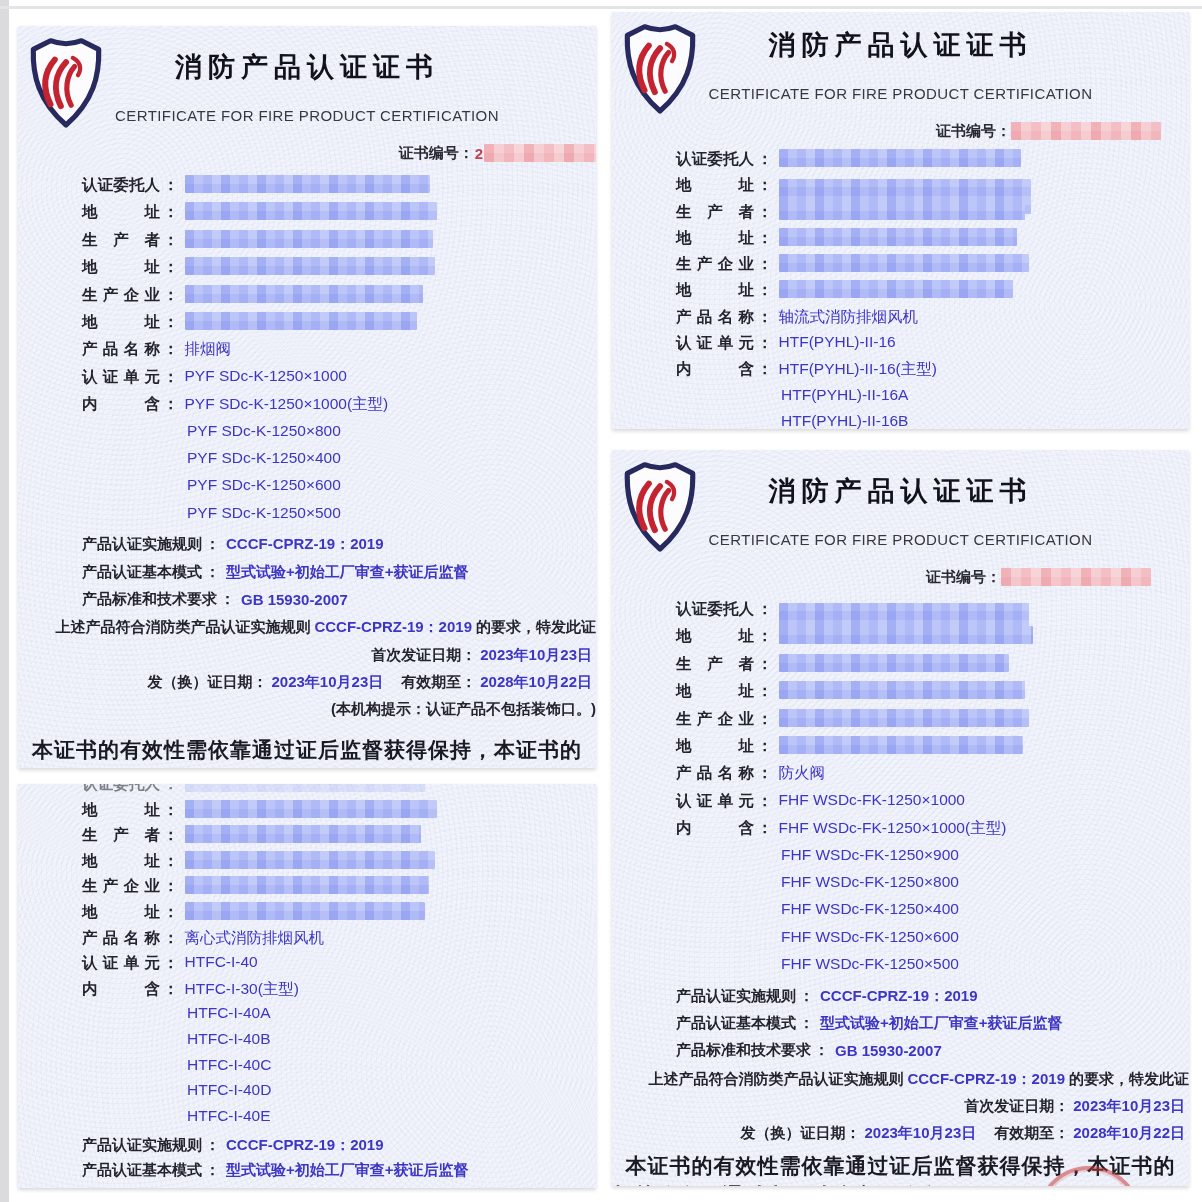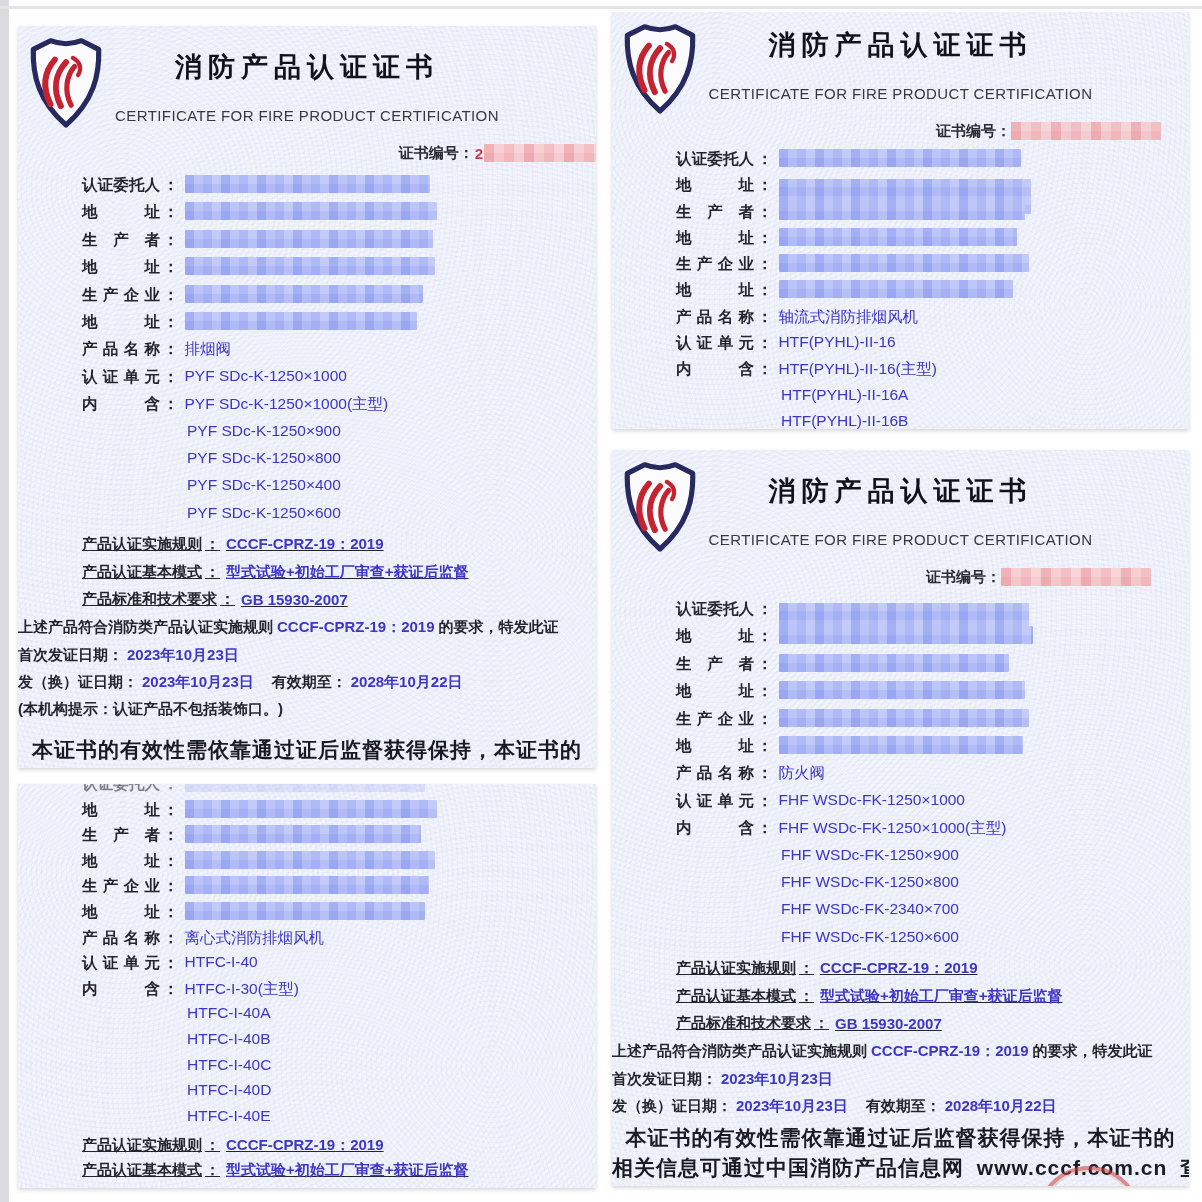--- a/index.html
+++ b/index.html
@@ -62,23 +62,23 @@
   .frow{display:flex;align-items:flex-start;height:var(--rh);overflow:visible;}
   .frow.cut{margin-top:-10px;opacity:.55;}
   .flabel{
     width:78px;flex:none;color:#24242e;font-weight:bold;
     text-align:justify;text-align-last:justify;
   }
   .fcolon{flex:none;color:#24242e;font-weight:bold;margin:0 6px 0 3px;}
   .fvalue{color:#3d35c4;}
   .frow.sub{padding-left:105px;}
   .bottom{font-size:15px;color:#24242e;}
-  .brow{display:flex;align-items:center;height:var(--rh);padding-left:64px;font-weight:bold;text-decoration:underline;}
+  .brow{display:flex;align-items:center;height:var(--rh);padding-left:64px;font-weight:bold;}
   .brow .fvalue{font-weight:bold;}
-  .cline{height:var(--rh);line-height:var(--rh);text-align:left;white-space:nowrap;font-weight:bold;}
+  .cline{height:var(--rh);line-height:var(--rh);text-align:right;white-space:nowrap;font-weight:bold;}
   .cline .blue{color:#3d35c4;margin:0 4px;}
   .cline .gapleft{margin-left:14px;}
   .bigline{
     text-align:center;font-size:21px;font-weight:bold;color:#1a1a24;
     letter-spacing:1px;line-height:30px;margin-top:12px;white-space:nowrap;
   }
   .seal{
     position:absolute;left:424px;bottom:-86px;width:98px;height:98px;
     border:4px solid rgba(198,58,54,.55);border-radius:50%;
     box-shadow:inset 0 0 0 2px rgba(198,58,54,.15);
@@ -147,30 +147,30 @@
       <span class="flabel">认证单元</span>
         <span class="fcolon">：</span>
       <span class="fvalue">PYF SDc-K-1250×1000</span>
     </div>
     <div class="frow">
       <span class="flabel">内含</span>
         <span class="fcolon">：</span>
       <span class="fvalue">PYF SDc-K-1250×1000(主型)</span>
     </div>
     <div class="frow sub">
-        <span class="fvalue">PYF SDc-K-1250×900</span>
-      </div>
-    <div class="frow sub">
         <span class="fvalue">PYF SDc-K-1250×800</span>
       </div>
     <div class="frow sub">
         <span class="fvalue">PYF SDc-K-1250×400</span>
       </div>
     <div class="frow sub">
         <span class="fvalue">PYF SDc-K-1250×600</span>
+      </div>
+    <div class="frow sub">
+        <span class="fvalue">PYF SDc-K-1250×500</span>
       </div>
   </div>
   <div class="bottom">
     <div class="brow">
       <span>产品认证实施规则</span>
         <span class="fcolon">：</span>
       <span class="fvalue">CCCF-CPRZ-19：2019</span>
     </div>
     <div class="brow">
       <span>产品认证基本模式</span>
@@ -409,24 +409,27 @@
         <span class="fcolon">：</span>
       <span class="fvalue">FHF WSDc-FK-1250×1000(主型)</span>
     </div>
     <div class="frow sub">
         <span class="fvalue">FHF WSDc-FK-1250×900</span>
       </div>
     <div class="frow sub">
         <span class="fvalue">FHF WSDc-FK-1250×800</span>
       </div>
     <div class="frow sub">
-        <span class="fvalue">FHF WSDc-FK-2340×700</span>
+        <span class="fvalue">FHF WSDc-FK-1250×400</span>
       </div>
     <div class="frow sub">
         <span class="fvalue">FHF WSDc-FK-1250×600</span>
+      </div>
+    <div class="frow sub">
+        <span class="fvalue">FHF WSDc-FK-1250×500</span>
       </div>
   </div>
   <div class="bottom">
     <div class="brow">
       <span>产品认证实施规则</span>
         <span class="fcolon">：</span>
       <span class="fvalue">CCCF-CPRZ-19：2019</span>
     </div>
     <div class="brow">
       <span>产品认证基本模式</span>

